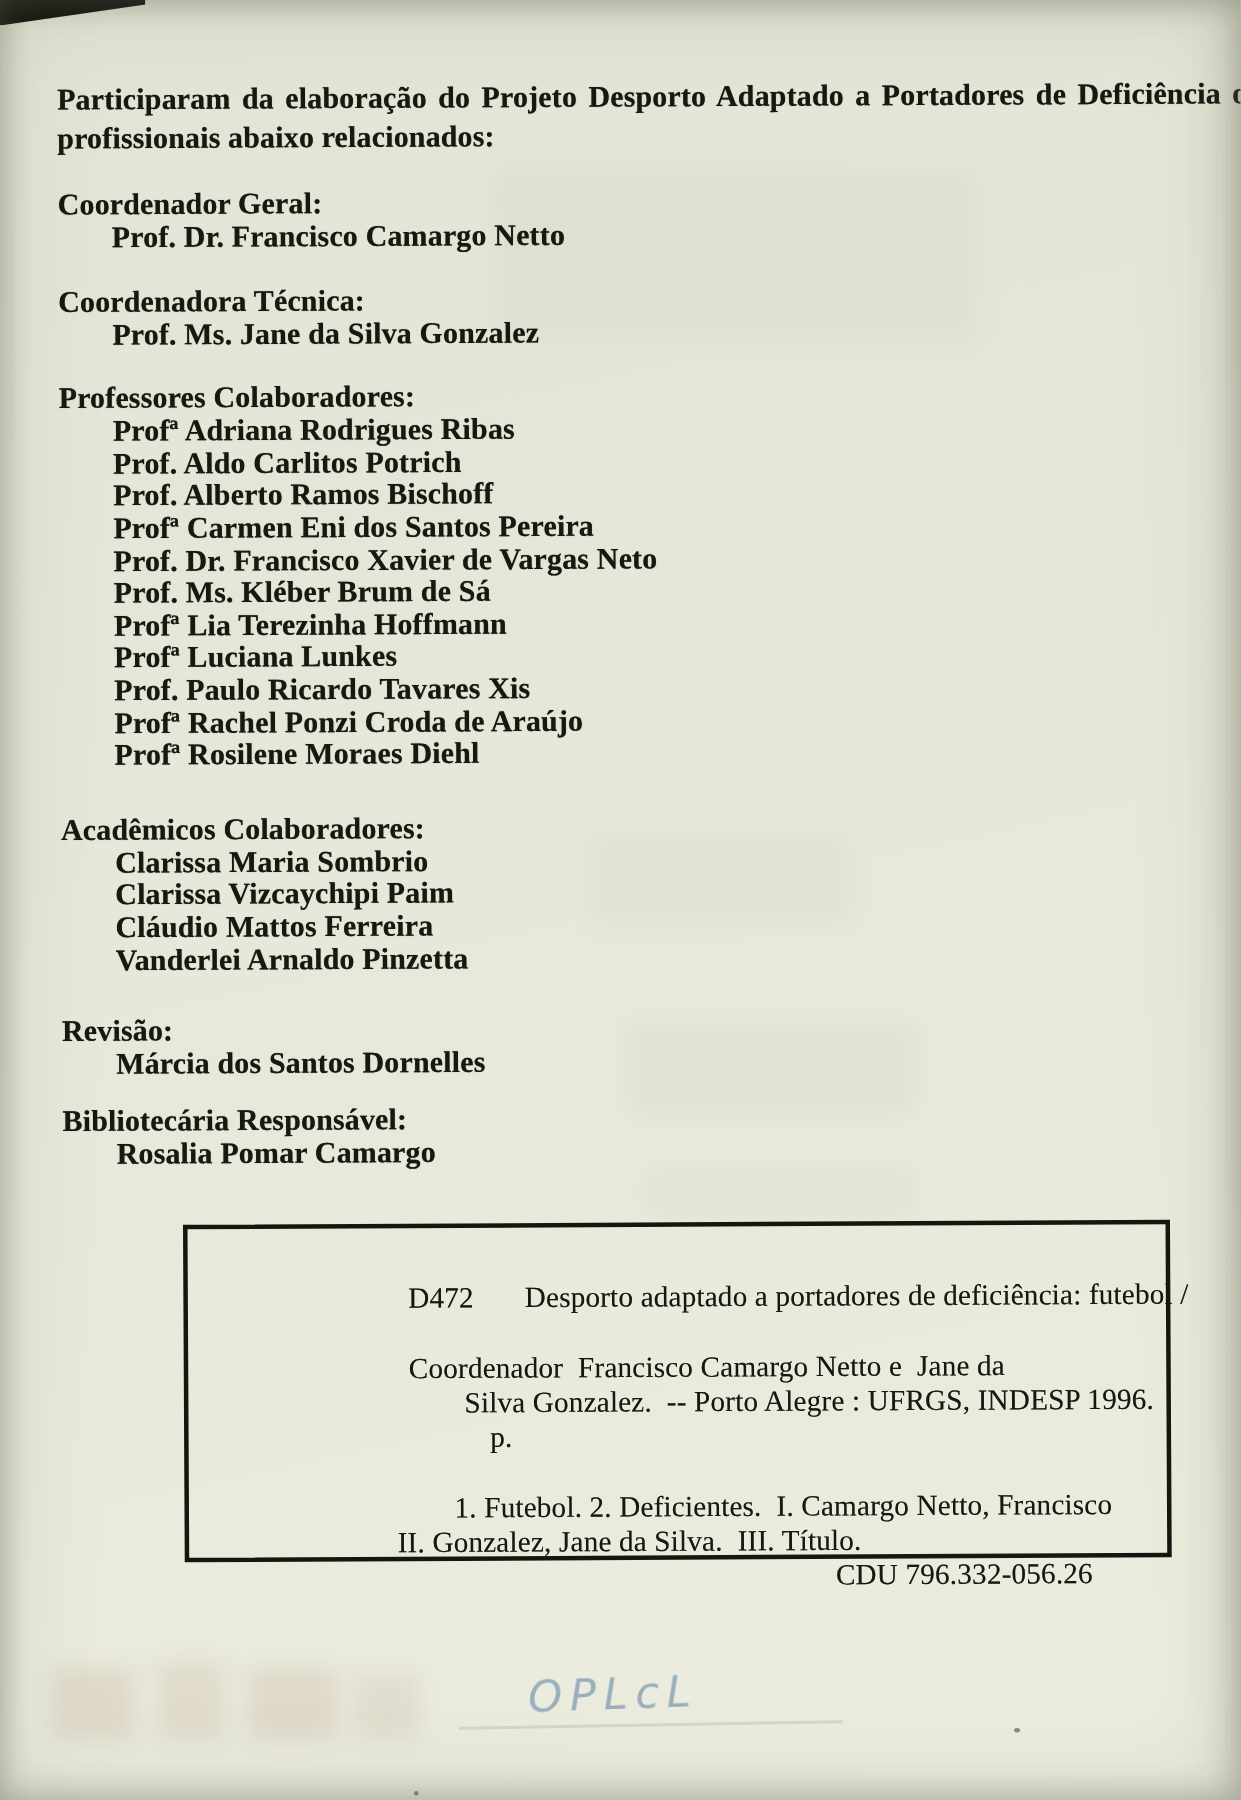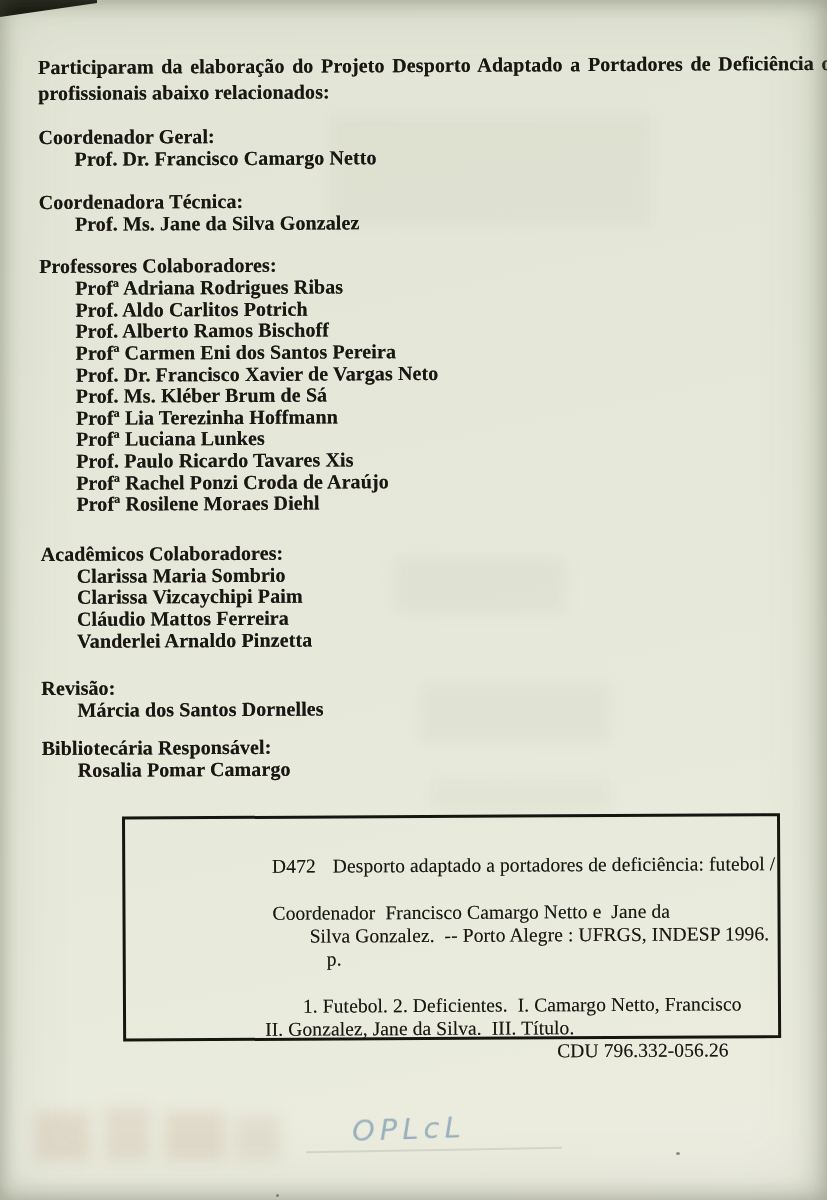--- a/index.html
+++ b/index.html
@@ -55,21 +55,21 @@
   }
   .cat-line{line-height:23.2px;white-space:pre;}
   .cat-line.l1{margin-left:107px;}
   .cat-line.l2{margin-left:147px;}
   .cat-line.l3{margin-left:184px;}
   .cat-line.l4{margin-left:201px;}
   .cat-spacer{height:23px;}
   .cat-line.l6{margin-left:177px;}
   .cat-line.l7{margin-left:139px;}
   .cat-line.l8{margin-left:431px;}
-  .call-number{display:inline-block;margin-right:17px;text-align:center;}
+  .call-number{display:inline-block;margin-right:34px;text-align:center;}
   
   .handwritten{
     position:absolute;left:352px;top:1112px;
     font-family:"DejaVu Sans",sans-serif;
     font-style:italic;font-size:29px;letter-spacing:5px;
     color:rgba(104,138,168,.62);
     transform:rotate(-2deg);
     filter:blur(.4px);
   }
   .hand-underline{

